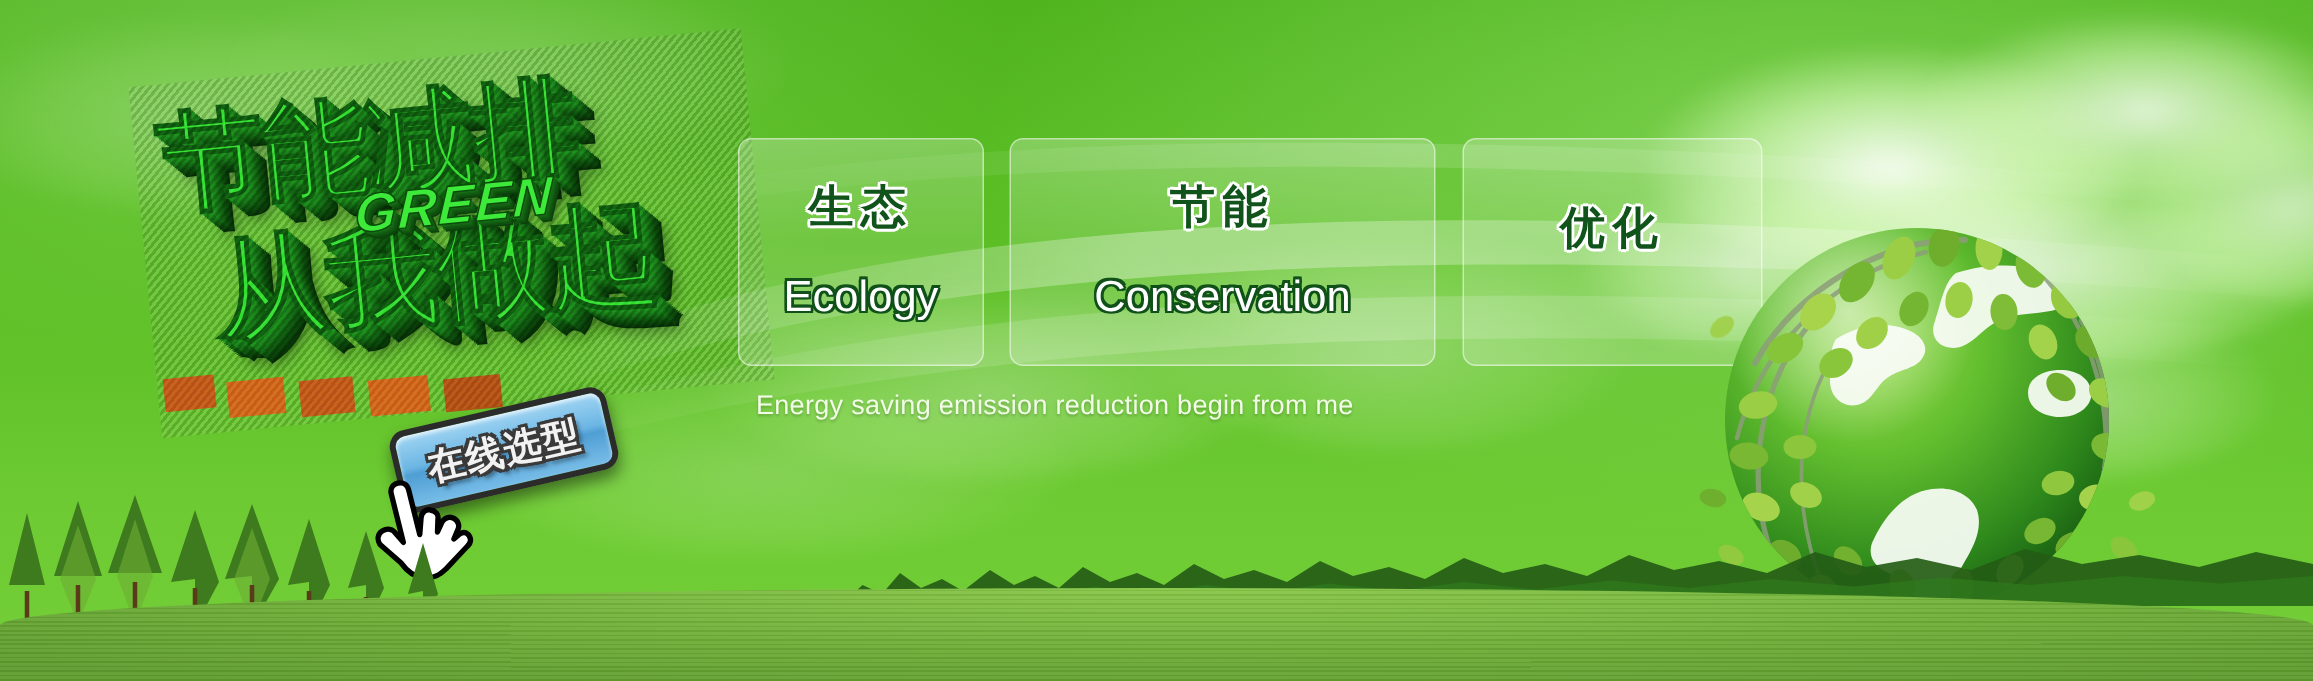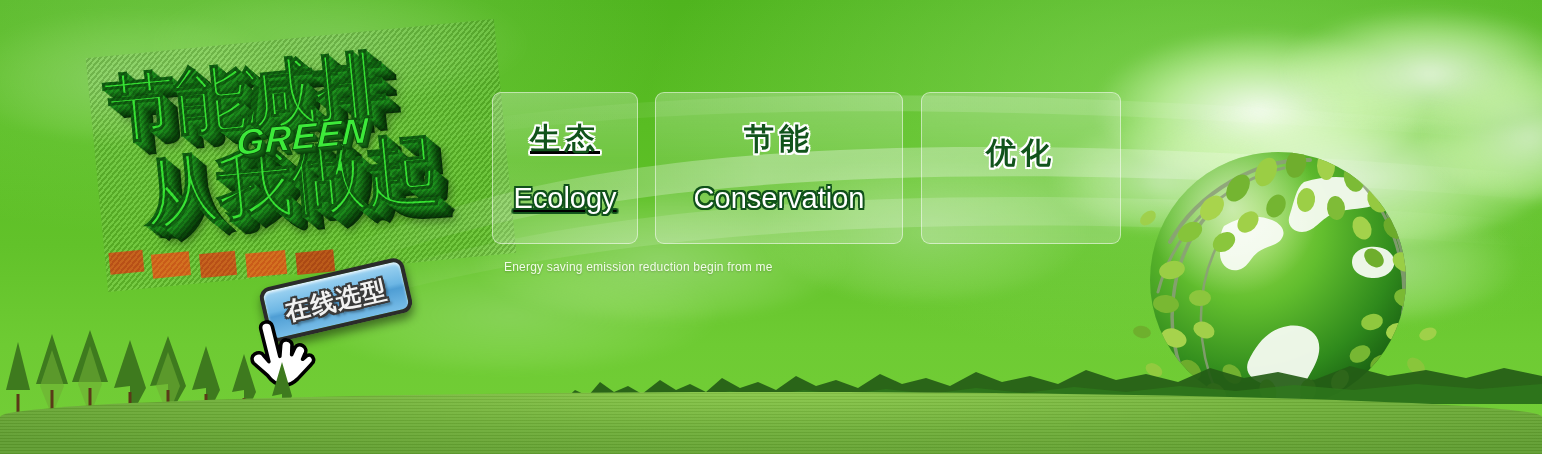--- a/index.html
+++ b/index.html
@@ -111,22 +111,22 @@
   
   .cards { position:absolute; left:492px; top:92px; display:flex; align-items:flex-start; }
   .card {
     height:152px;
     border-radius:9px;
     border:1px solid rgba(255,255,255,0.50);
     background:linear-gradient(180deg, rgba(255,255,255,0.26) 0%, rgba(255,255,255,0.13) 45%, rgba(255,255,255,0.21) 100%);
     display:flex; flex-direction:column; align-items:center; justify-content:center;
     cursor:pointer;
   }
-  .card-1 { width:146px;text-decoration:underline; }
-  .card-2 { width:248px; margin-left:17px; }
+  .card-1 { width:164px; }
+  .card-2 { width:284px; margin-left:17px; }
   .card-3 { width:200px; margin-left:18px;gap:34px; }
 
   .card-cn {
     font-size:30px; font-weight:700; letter-spacing:5px; line-height:1;
     color:#11541b;
     text-shadow:
       -1.6px -1.6px 0 #ffffff, 1.6px -1.6px 0 #ffffff,
       -1.6px  1.6px 0 #ffffff, 1.6px  1.6px 0 #ffffff,
        0    -1.8px 0 #ffffff,  0     1.8px 0 #ffffff,
       -1.8px 0     0 #ffffff,  1.8px 0     0 #ffffff;
@@ -137,21 +137,21 @@
     color:#ffffff;
     text-shadow:
       -1.6px -1.6px 0 #10511a, 1.6px -1.6px 0 #10511a,
       -1.6px  1.6px 0 #10511a, 1.6px  1.6px 0 #10511a,
        0    -1.8px 0 #10511a,  0     1.8px 0 #10511a,
       -1.8px 0     0 #10511a,  1.8px 0     0 #10511a;
   }
 
   .tagline {
     position:absolute; left:504px; top:260px;
-    font-size:12px; color:#f2fde8; letter-spacing:.2px;
+    font-size:18px; color:#f2fde8; letter-spacing:.2px;
     text-shadow:0 1px 2px rgba(0,0,0,.22);
   }
 
   
   .globe-wrap { position:absolute; left:1128px; top:122px; width:310px; height:310px; }
 
   
   .ground { position:absolute; left:0; bottom:0; width:100%; height:70px; pointer-events:none; }
   .grass {
     position:absolute; left:0; bottom:0; width:100%; height:62px;

